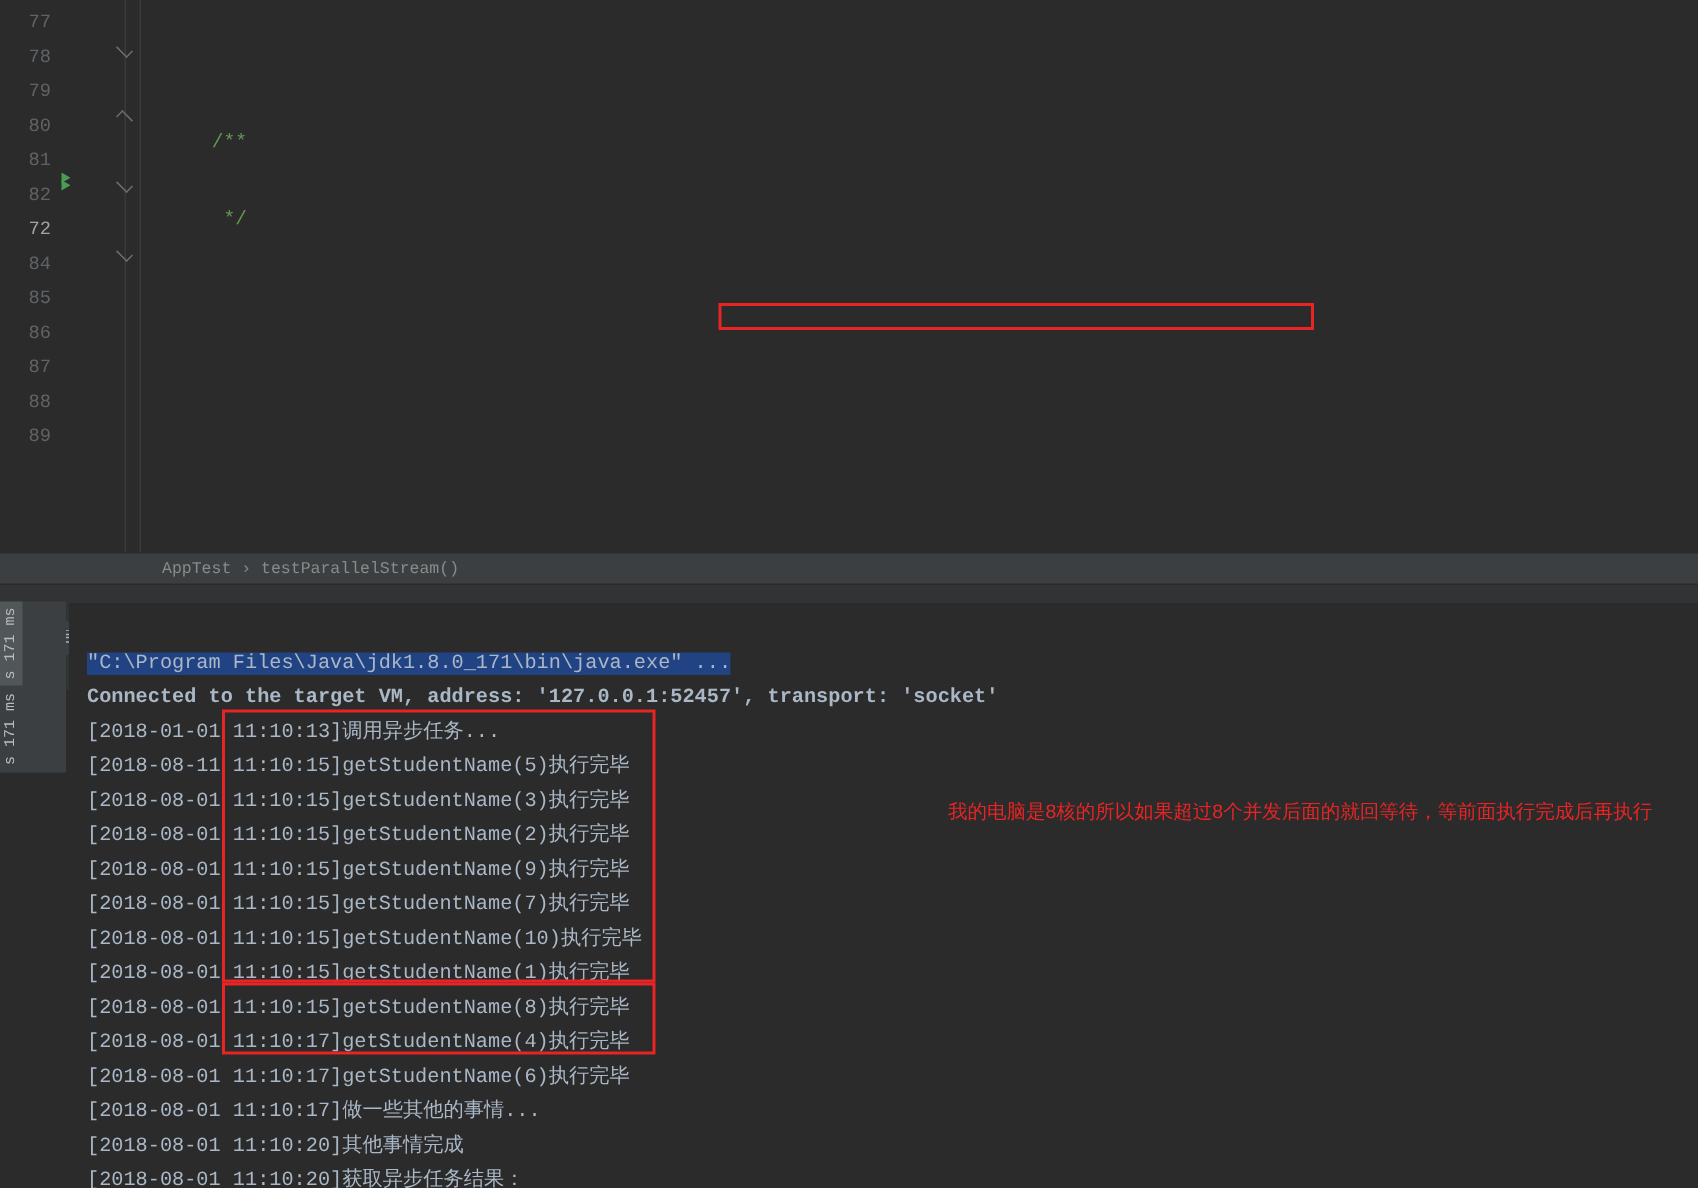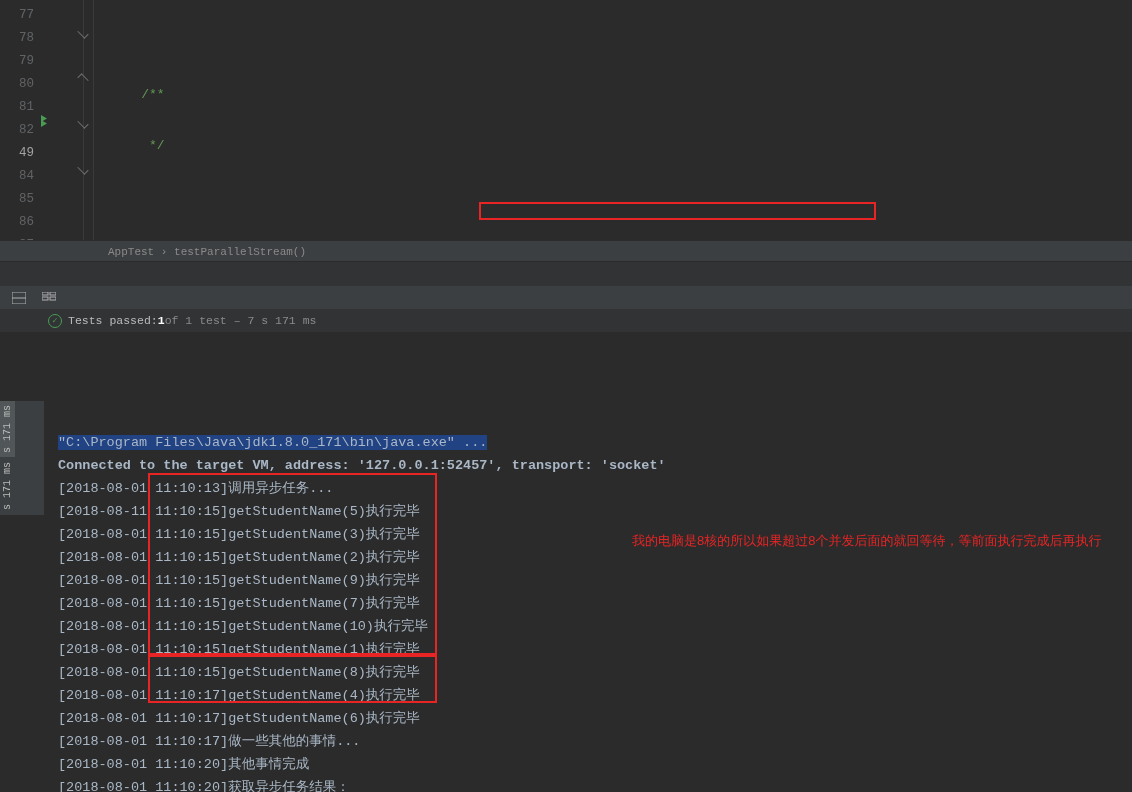--- a/index.html
+++ b/index.html
@@ -9,21 +9,21 @@
     font-size:12.5px;
     color:#A9B7C6;
     width:1132px; height:792px;
     overflow:hidden;
     position:relative;
   }
 
   
   .editor {
     display:flex;
-    height:240px;
+    height:368px;
     background:#2B2B2B;
     overflow:hidden;
   }
   .gutter-ln {
     width:42px;
     text-align:right;
     color:#606366;
     padding-top:4px;
     user-select:none;
   }
@@ -192,21 +192,21 @@
 
 <div class="editor">
 
   <div class="gutter-ln">
     <div>77</div>
     <div>78</div>
     <div>79</div>
     <div>80</div>
     <div>81</div>
     <div>82</div>
-    <div class="curr">49</div>
+    <div class="curr">72</div>
     <div>84</div>
     <div>85</div>
     <div>86</div>
     <div>87</div>
     <div>88</div>
     <div>89</div>
   </div>
 
   <div class="run-icon">
     <svg width="14" height="14" viewBox="0 0 14 14">
@@ -271,21 +271,21 @@
 </div>
 
 <div class="left-tabs">
   <div class="left-tab">s 171 ms</div>
   <div class="left-tab" style="background:#3C3F41">s 171 ms</div>
 </div>
 
 <div class="console">
 <span class="hl">"C:\Program Files\Java\jdk1.8.0_171\bin\java.exe" ...</span>
 <span class="b">Connected to the target VM, address: '127.0.0.1:52457', transport: 'socket'</span>
-<span>[2018-08-01 11:10:13]调用异步任务...</span>
+<span>[2018-01-01 11:10:13]调用异步任务...</span>
 <span>[2018-08-11 11:10:15]getStudentName(5)执行完毕</span>
 <span>[2018-08-01 11:10:15]getStudentName(3)执行完毕</span>
 <span>[2018-08-01 11:10:15]getStudentName(2)执行完毕</span>
 <span>[2018-08-01 11:10:15]getStudentName(9)执行完毕</span>
 <span>[2018-08-01 11:10:15]getStudentName(7)执行完毕</span>
 <span>[2018-08-01 11:10:15]getStudentName(10)执行完毕</span>
 <span>[2018-08-01 11:10:15]getStudentName(1)执行完毕</span>
 <span>[2018-08-01 11:10:15]getStudentName(8)执行完毕</span>
 <span>[2018-08-01 11:10:17]getStudentName(4)执行完毕</span>
 <span>[2018-08-01 11:10:17]getStudentName(6)执行完毕</span>

